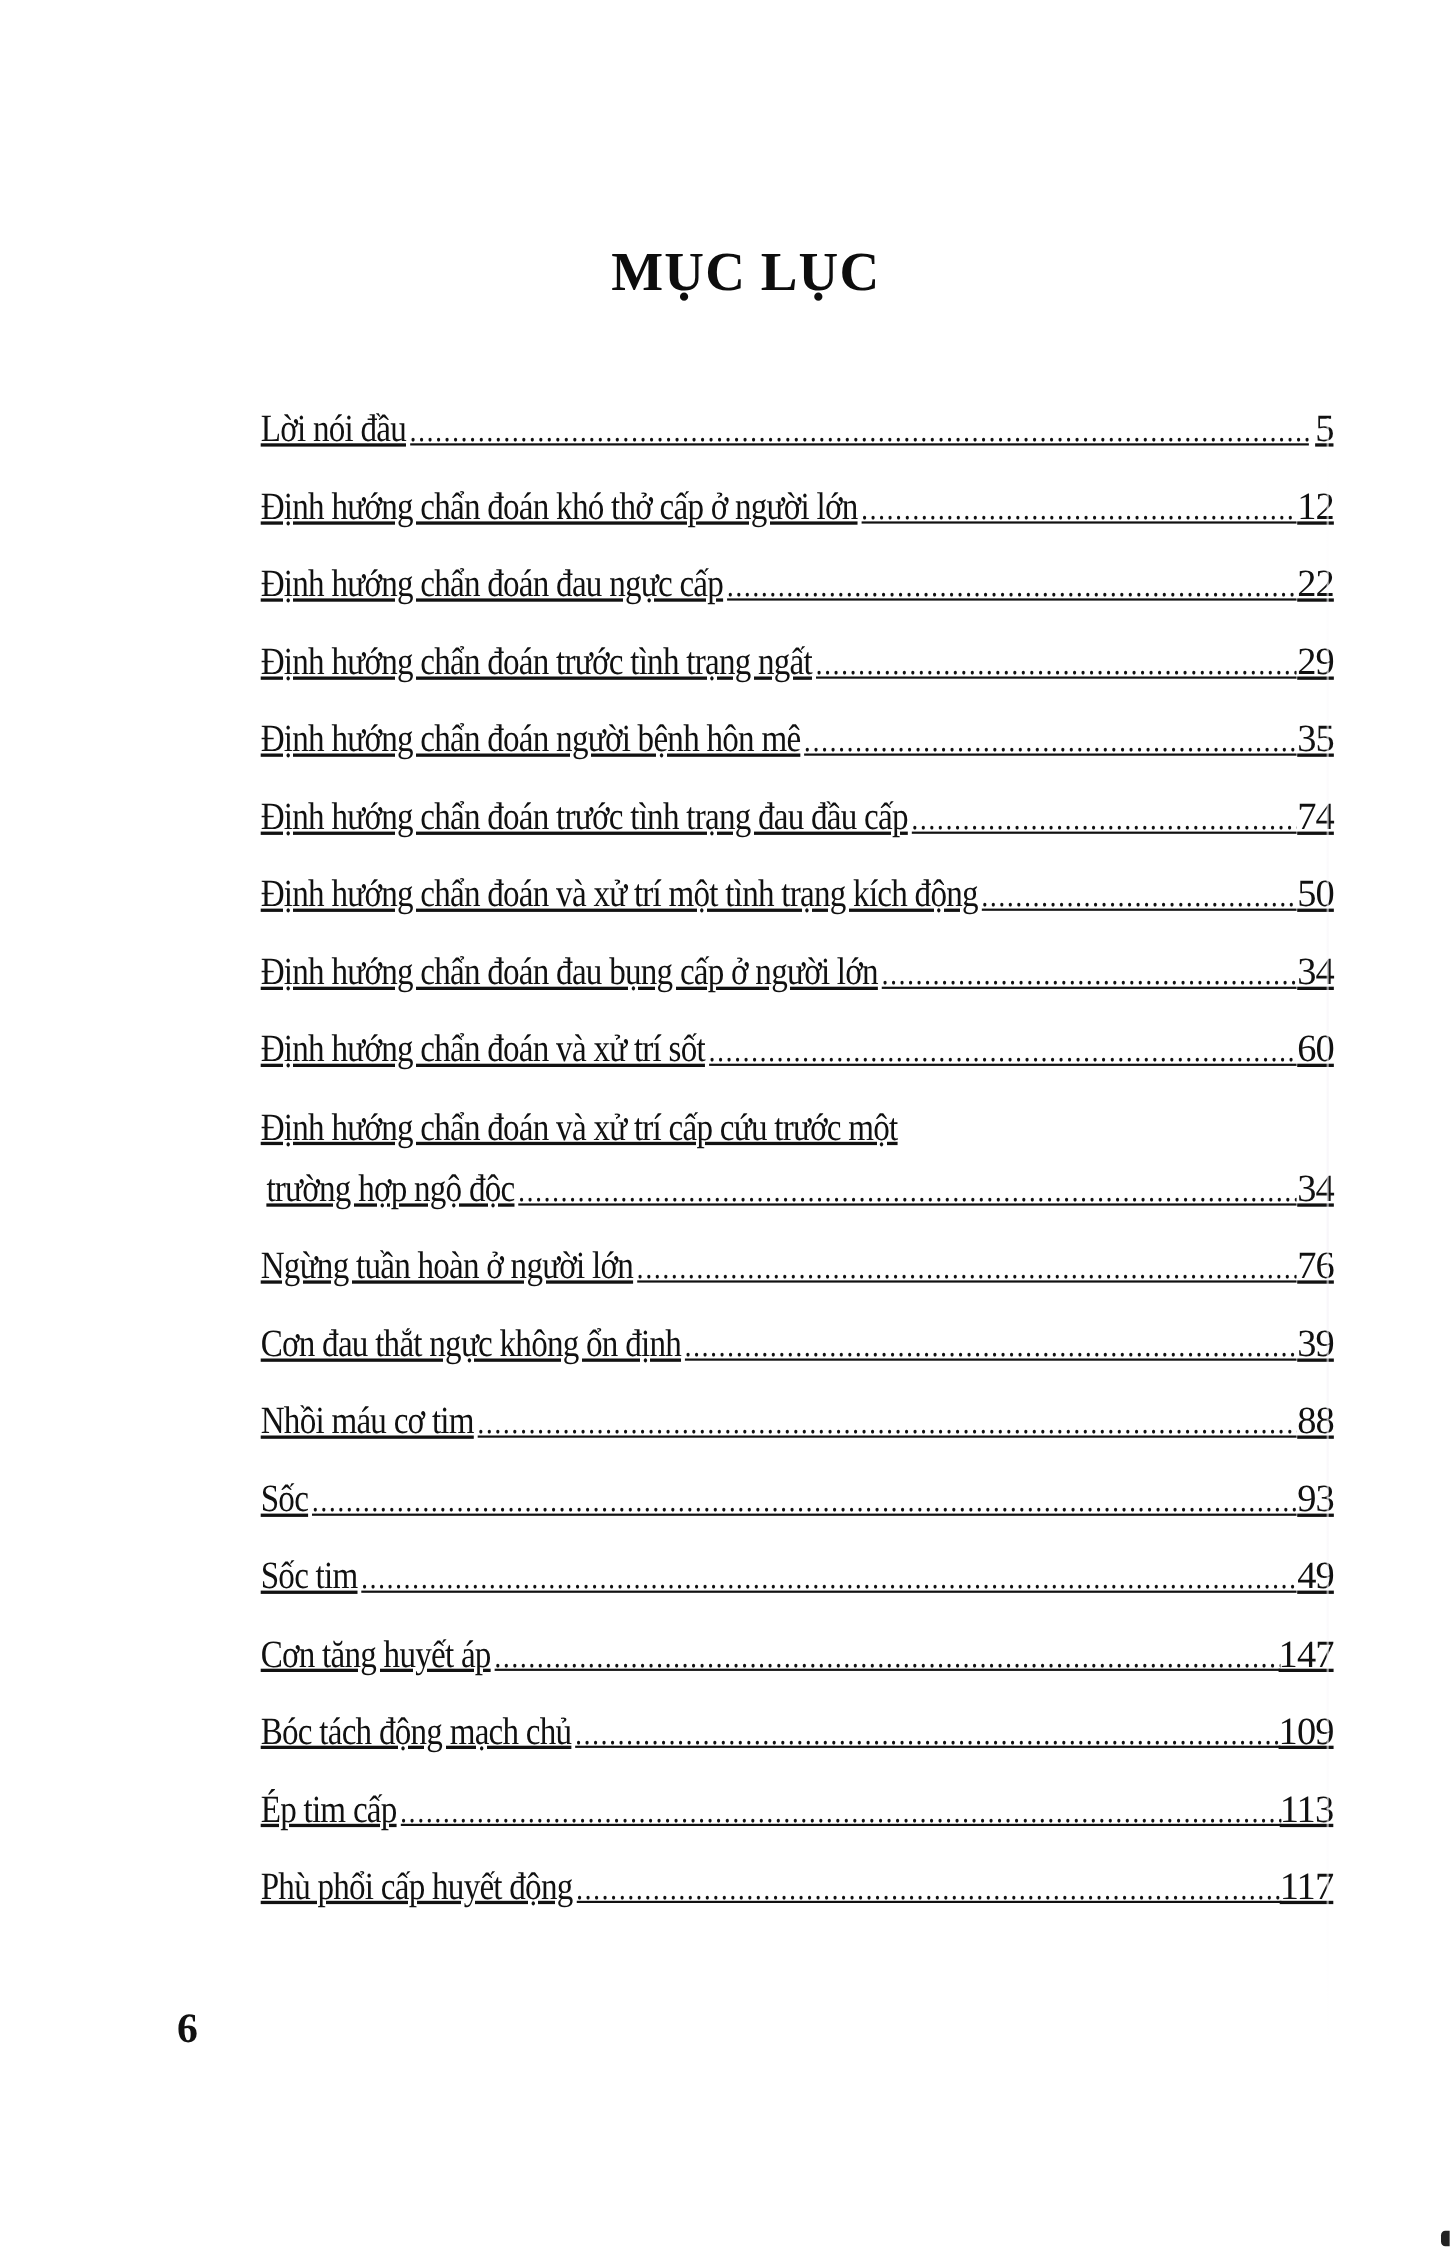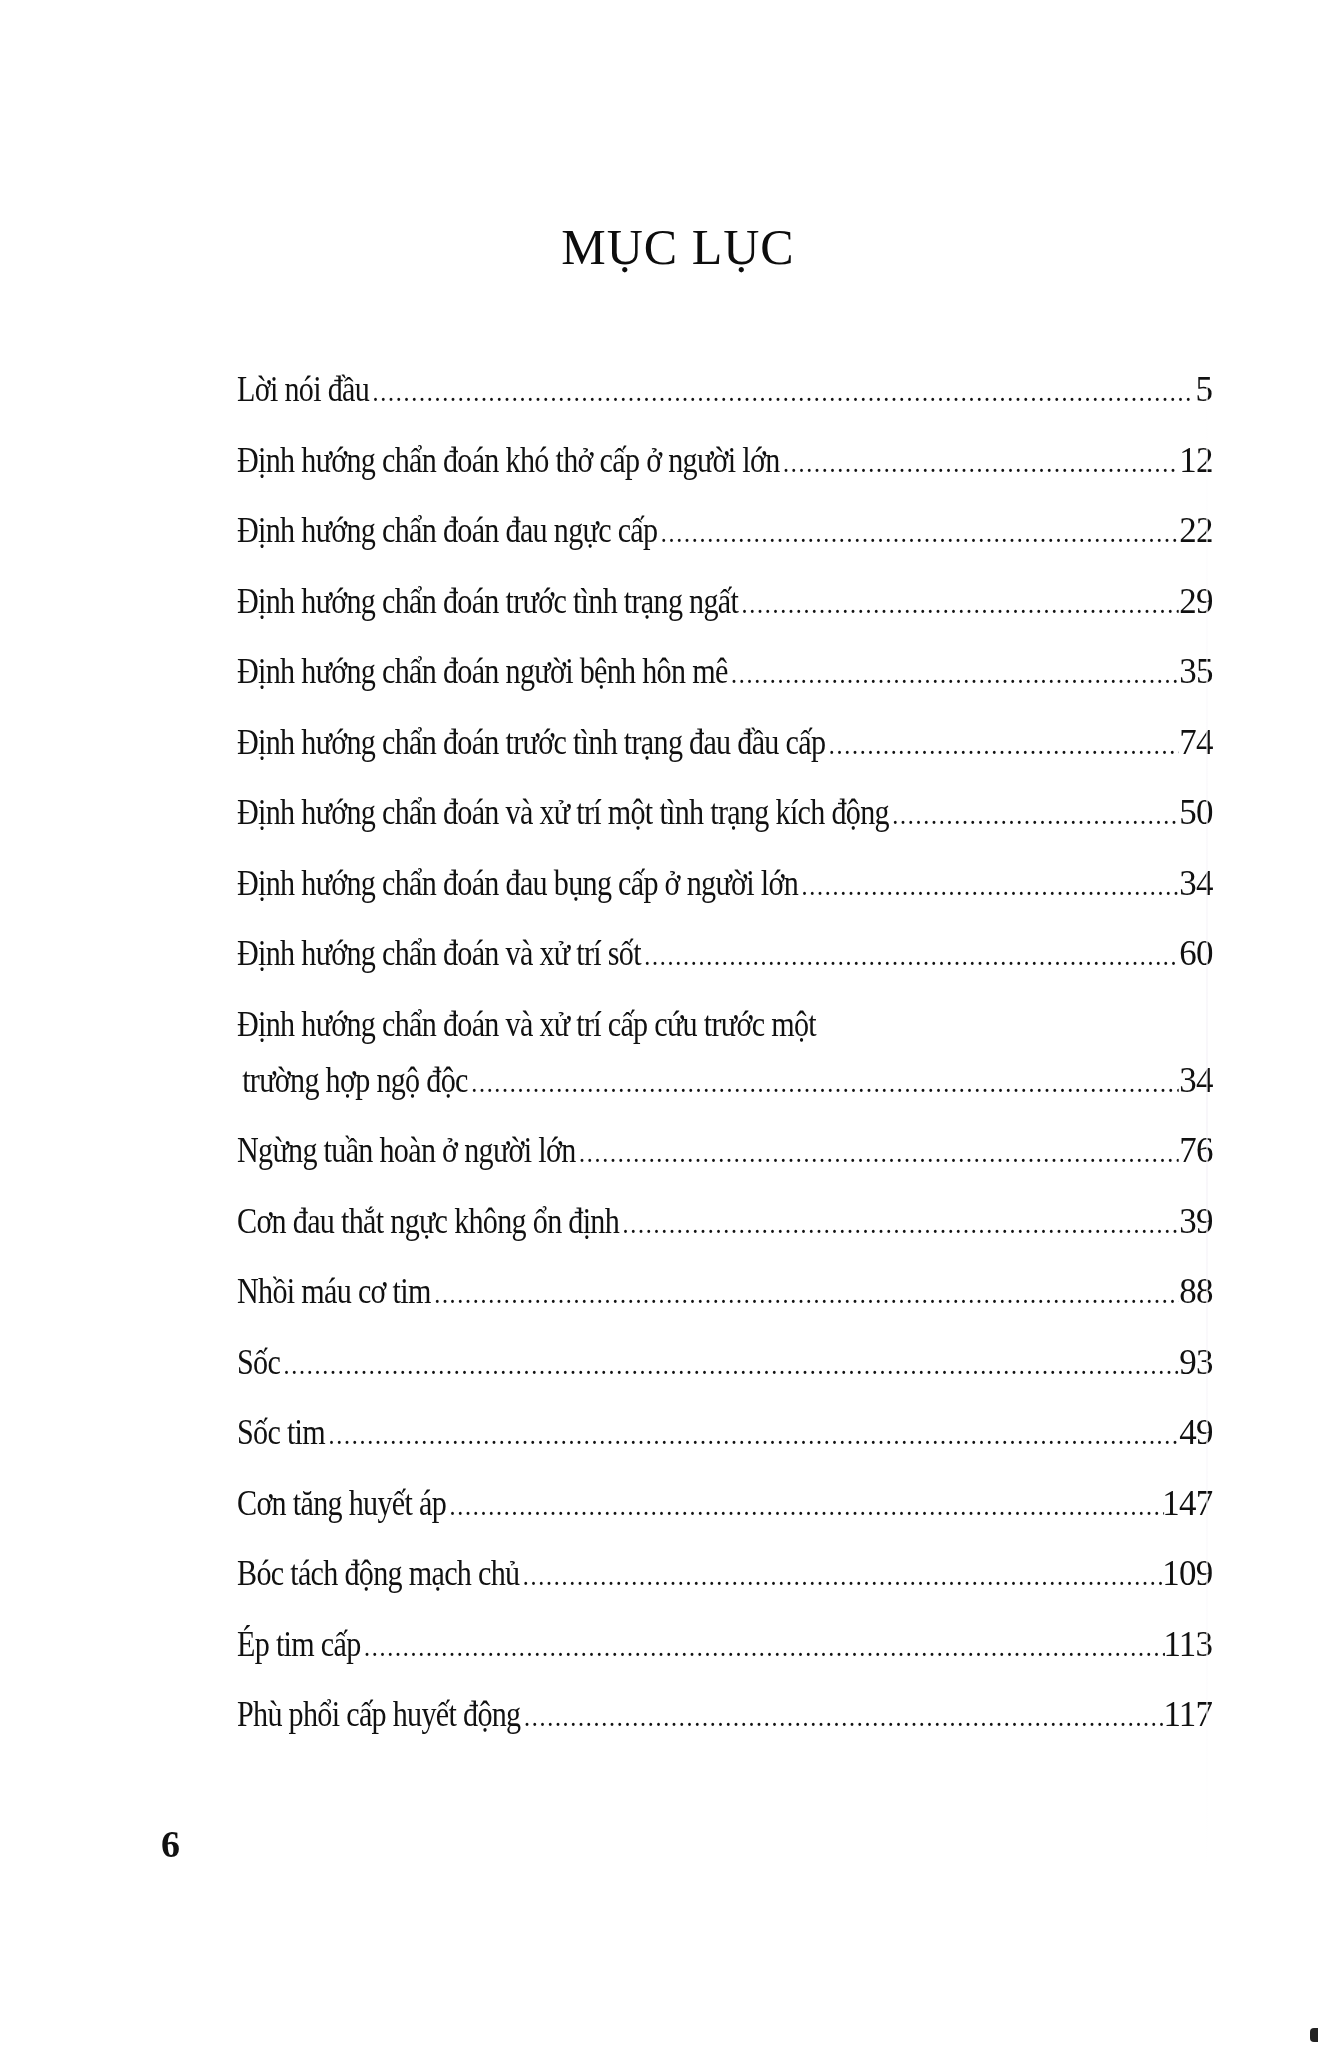--- a/index.html
+++ b/index.html
@@ -21,32 +21,33 @@
       width: 1318px;
       height: 2048px;
       background: #ffffff;
     }
     .title {
       position: absolute;
       top: 218px;
       left: 0;
       width: 1316px;
       text-align: center;
-      font-weight: normal;
+      font-weight: bold;
       font-size: 50px;
       letter-spacing: 1px;
       color: #0d0d0d;
       padding-left: 40px;
       box-sizing: border-box;
     }
     .toc {
       position: absolute;
       left: 237px;
       top: 366px;
       width: 975px;
+      text-decoration: underline;
     }
     .entry {
       display: flex;
       align-items: baseline;
       height: 70.5px;
       font-size: 35px;
       line-height: 48px;
       letter-spacing: -0.8px;
       transform: scaleX(0.86);
       transform-origin: left center;

